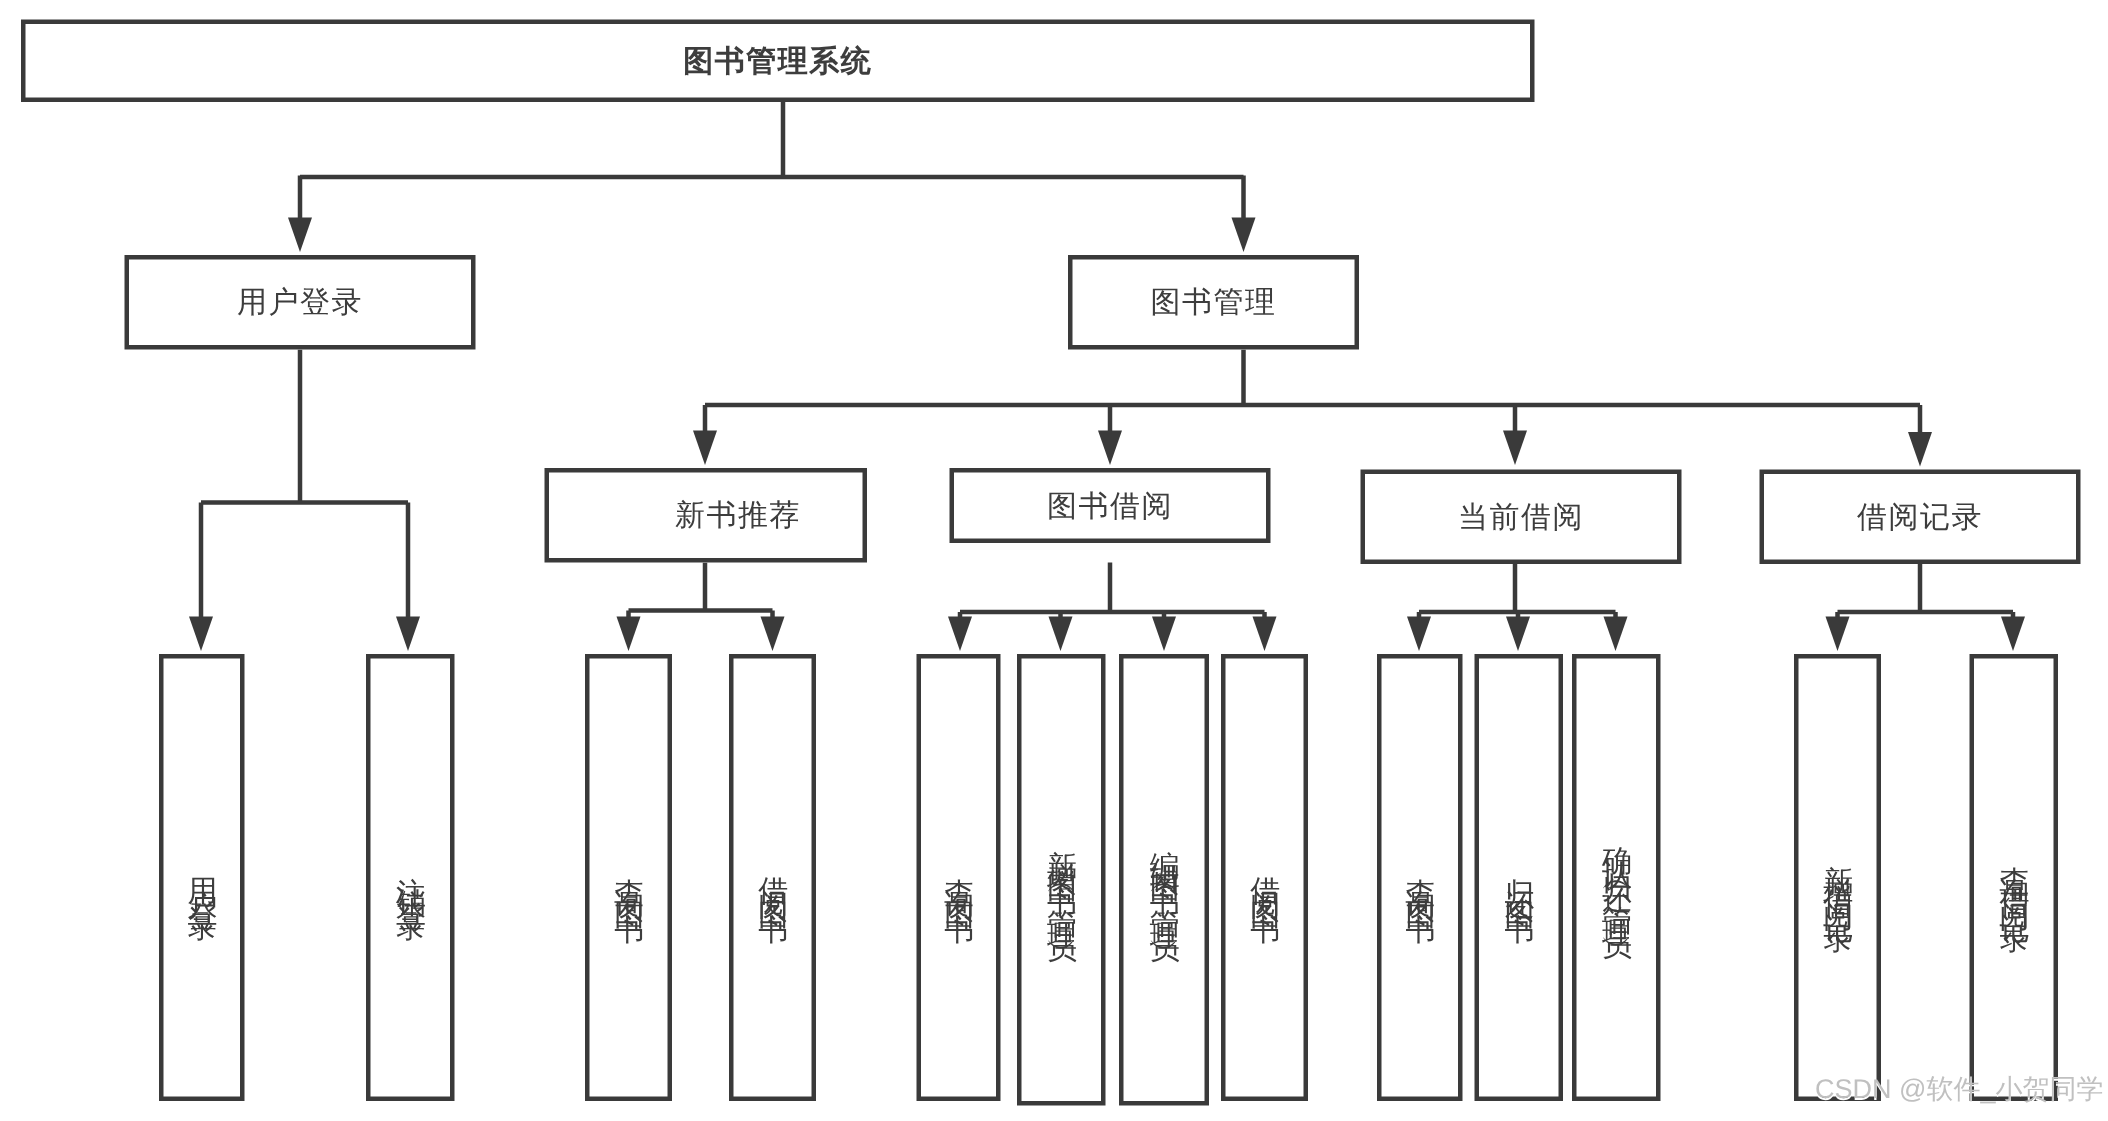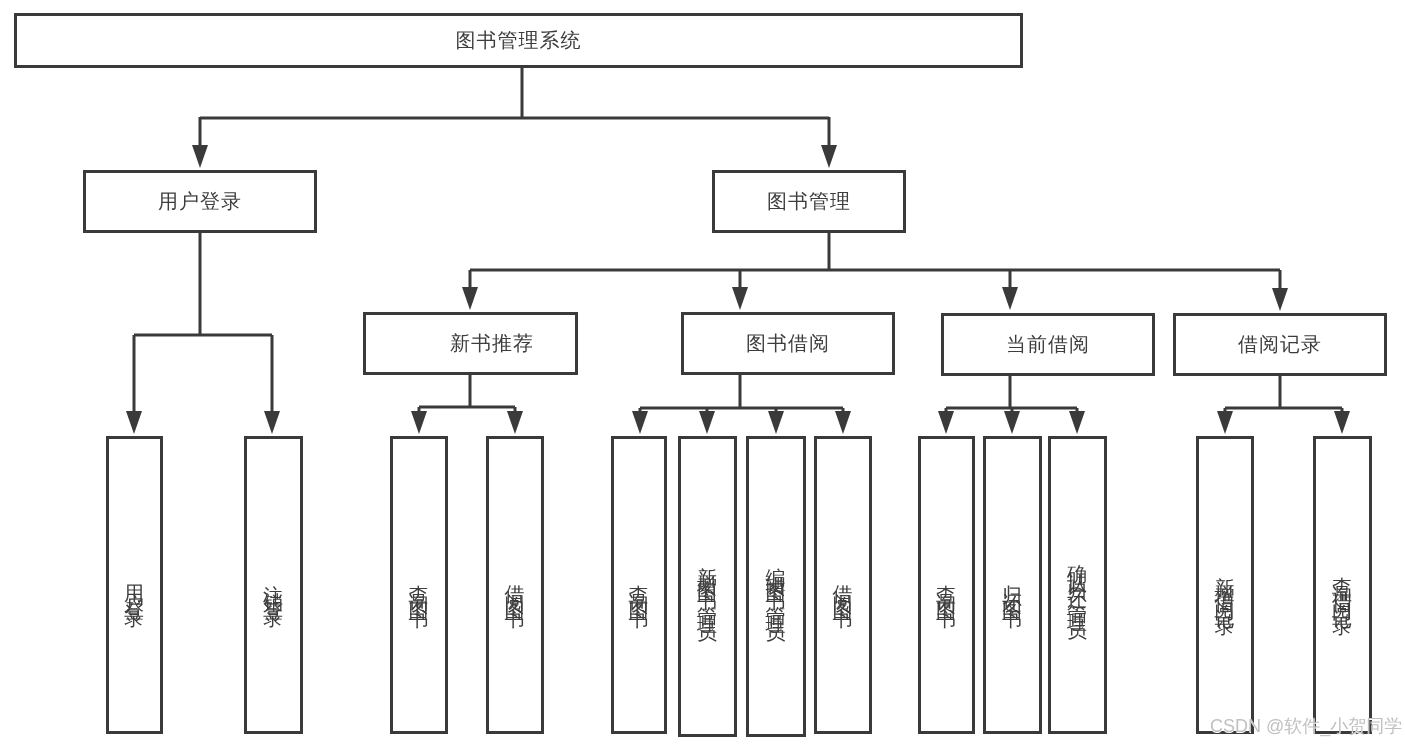--- a/index.html
+++ b/index.html
@@ -45,26 +45,26 @@
     left: 1186px;
     top: 714px;
     width: 210px;
     font-size: 18px;
     color: #c0c0c0;
     white-space: nowrap;
     text-shadow: 0 1px 0 #ffffff;
     margin-left: 24px;
   }
   
-  #n-root   { left: 14px;  top: 13px;  width: 1009px; height: 55px; }
+  #n-root   { left: 14px;  top: 13px;  width: 1009px; height: 55px; font-weight: bold; }
   #n-login  { left: 83px;  top: 170px; width: 234px;  height: 63px; }
   #n-mgmt   { left: 712px; top: 170px; width: 194px;  height: 63px; }
   #n-newrec { left: 363px; top: 312px; width: 215px;  height: 63px; padding-left: 43px; }
-  #n-borrow { left: 633px; top: 312px; width: 214px;  height: 63px; margin-left: 48px; }
-  #n-curr   { left: 941px; top: 313px; width: 214px;  height: 63px; }
+  #n-borrow { left: 633px; top: 312px; width: 214px;  height: 50px; }
+  #n-curr   { left: 907px; top: 313px; width: 214px;  height: 63px; }
   #n-rec    { left: 1173px;top: 313px; width: 214px;  height: 63px; }
   .leaf { top: 436px; height: 298px; width: 58px; }
   #l1  { left: 106px; width: 57px; }
   #l2  { left: 244px; width: 59px; }
   #l3  { left: 390px; }
   #l4  { left: 486px; }
   #l5  { left: 611px; width: 56px; }
   #l6  { left: 678px; width: 59px; height: 301px; }
   #l7  { left: 746px; width: 60px; height: 301px; }
   #l8  { left: 814px; }

